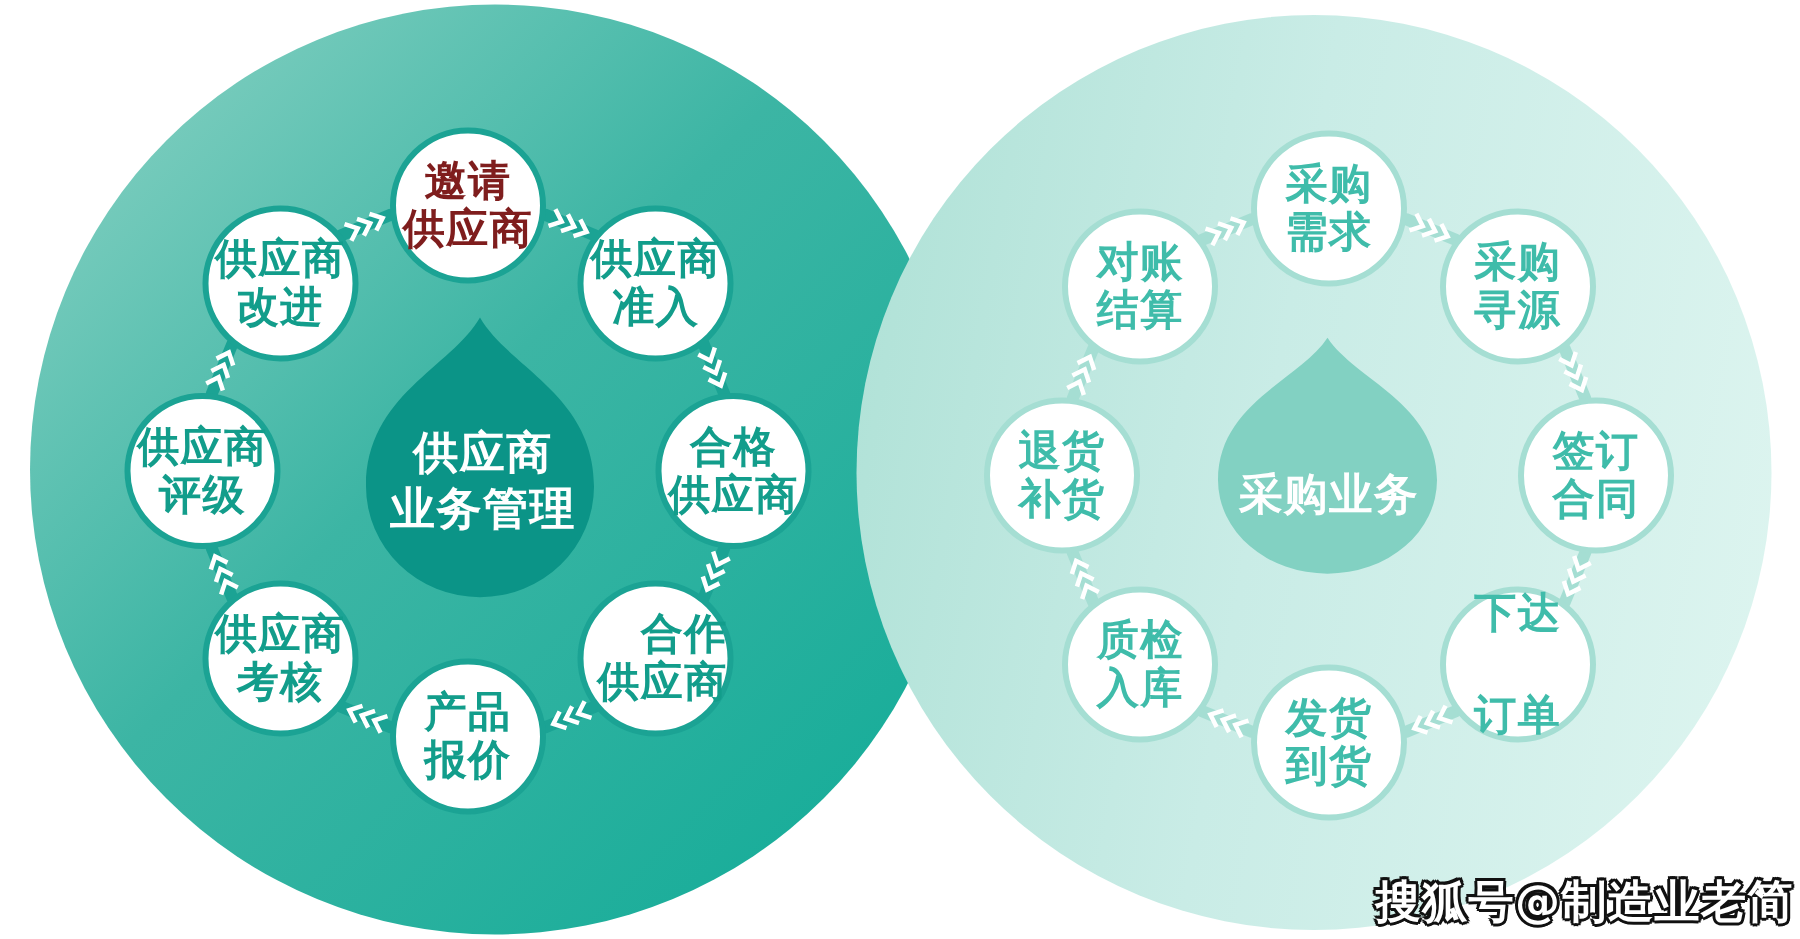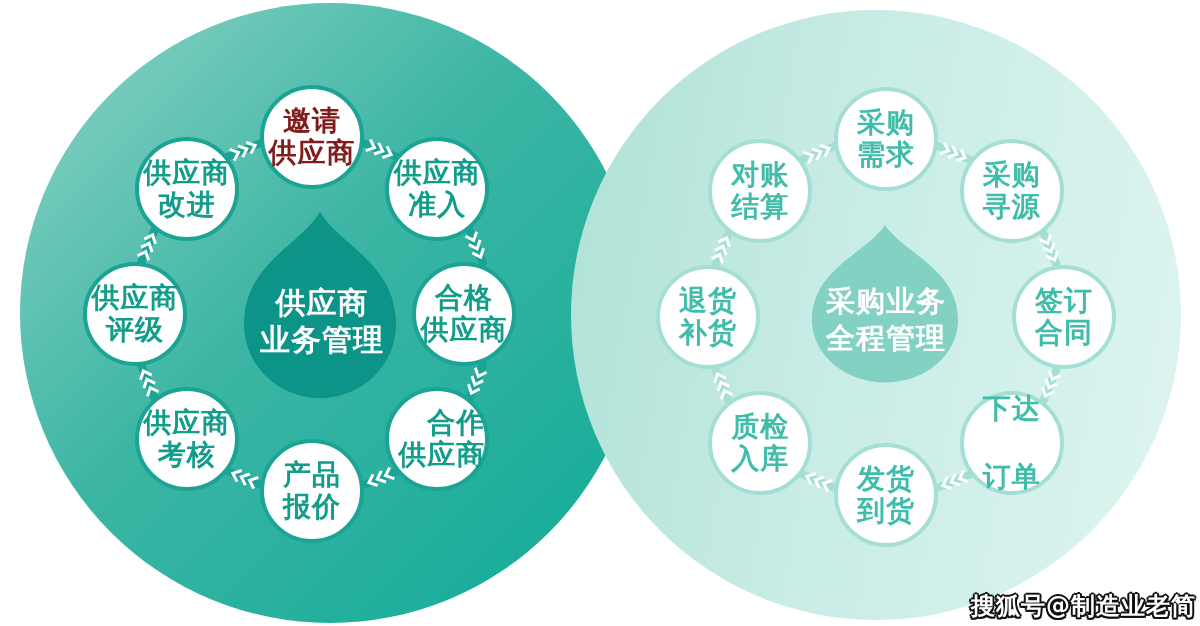--- a/index.html
+++ b/index.html
@@ -42,21 +42,21 @@
   }
 
   .arrow { position: absolute; width: 44px; height: 20px; }
   .stub  { position: absolute; left: 0; top: 6px; width: 44px; height: 8px; border-radius: 4px; }
   .chev  { position: absolute; left: 6px; top: 2px; }
 
   .watermark {
     position: absolute;
     right: 4px;
     bottom: 4px;
-    font-size: 24px;
+    font-size: 30px;
     font-weight: bold;
     color: #ffffff;
     letter-spacing: 1px;
     text-shadow:
       2px 0 0 #111, -2px 0 0 #111, 0 2px 0 #111, 0 -2px 0 #111,
       1.5px 1.5px 0 #111, -1.5px 1.5px 0 #111, 1.5px -1.5px 0 #111, -1.5px -1.5px 0 #111;
   }
 </style>
 </head>
 <body>
@@ -70,23 +70,22 @@
     <path d="M 0 -98 C 20 -62 80 -42 80 24 A 80 80 0 1 1 -80 24 C -80 -42 -20 -62 0 -98 Z" fill="#0b9487"></path>
   </svg>
   <svg class="drop" id="right-drop" viewBox="-80 -102 160 208" preserveAspectRatio="none">
     <path d="M 0 -98 C 20 -62 80 -42 80 24 A 80 80 0 1 1 -80 24 C -80 -42 -20 -62 0 -98 Z" fill="#82d1c2"></path>
   </svg>
 
   <div class="drop-label" id="left-drop-label" style="color: rgb(255, 255, 255);">
     <span>供应商</span>
     <span>业务管理</span>
   </div>
-  <div class="drop-label" id="right-drop-label" style="color: rgb(255, 255, 255);">
+  <div class="drop-label" id="right-drop-label" style="color: rgb(255, 255, 255); margin-top: 28px;">
     <span>采购业务</span>
-    <span>全程管理</span>
   </div>
 
   <div class="watermark">搜狐号@制造业老简</div>
 <div class="arrow" style="left: 357.735px; top: 140.473px; transform: rotate(22.5deg);">
       <div class="stub" style="background:#1ba394"></div>
       <svg class="chev" width="32" height="16" viewBox="0 0 32 16">
         <path fill="none" stroke="#ffffff" stroke-width="3" d="M3 2 L10 8 L3 14 M12 2 L19 8 L12 14 M21 2 L28 8 L21 14"></path>
       </svg>
     </div>
     <div class="arrow" style="left: 453.527px; top: 236.265px; transform: rotate(67.5deg);">
@@ -132,21 +131,21 @@
       </svg>
     </div>
     <div class="node" style="left: 260px; top: 85px; width: 104px; height: 104px; border-color: rgb(27, 163, 148); color: #7f1d1d;">
       <span>邀请</span>
       <span>供应商</span>
     </div>
     <div class="node" style="left: 385.158px; top: 136.842px; width: 104px; height: 104px; border-color: rgb(27, 163, 148); color: rgb(18, 157, 139);">
       <span>供应商</span>
       <span>准入</span>
     </div>
-    <div class="node" style="left: 412px; top: 262px; width: 104px; height: 104px; border-color: rgb(27, 163, 148); color: rgb(18, 157, 139);">
+    <div class="node" style="left: 437px; top: 262px; width: 104px; height: 104px; border-color: rgb(27, 163, 148); color: rgb(18, 157, 139);">
       <span>合格</span>
       <span>供应商</span>
     </div>
     <div class="node" style="left: 385.158px; top: 387.158px; width: 104px; height: 104px; border-color: rgb(27, 163, 148); color: rgb(18, 157, 139); align-items: flex-end;">
       <span>合作</span>
       <span>供应商</span>
     </div>
     <div class="node" style="left: 260px; top: 439px; width: 104px; height: 104px; border-color: rgb(27, 163, 148); color: rgb(18, 157, 139);">
       <span>产品</span>
       <span>报价</span>

